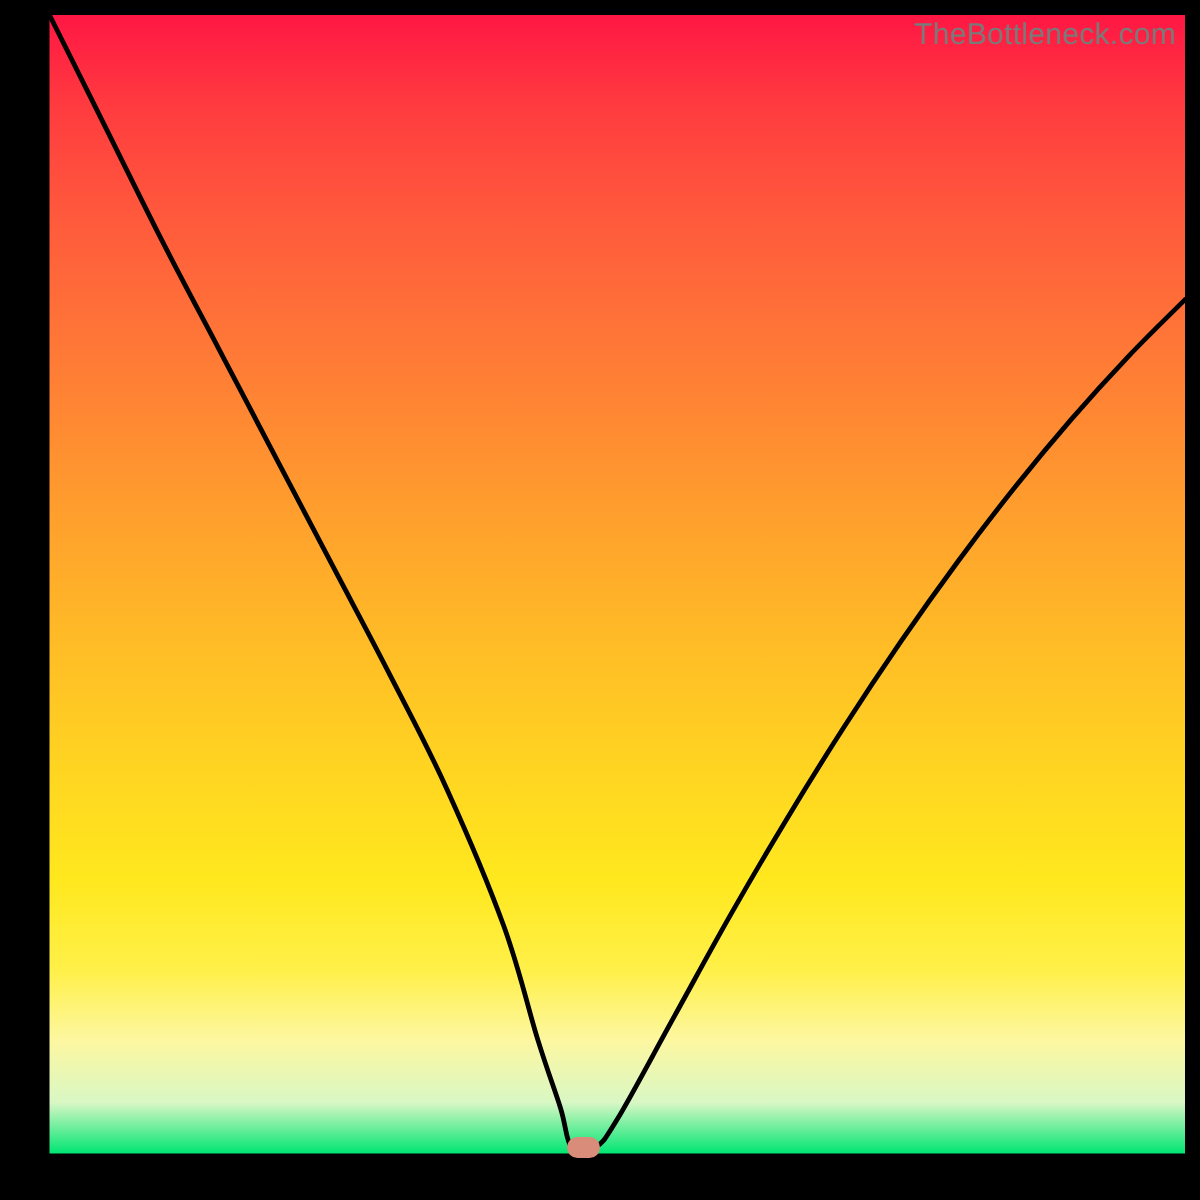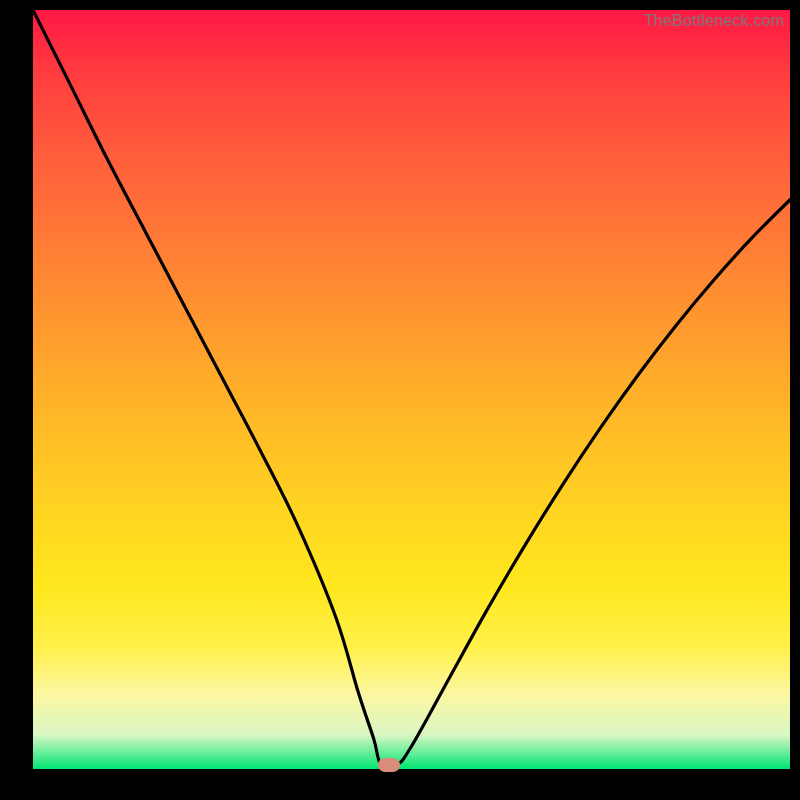--- a/index.html
+++ b/index.html
@@ -43,21 +43,21 @@
     border-radius: 8px;
     background: #d98c7a;
     transform: translate(-50%, -50%);
   }
 
   .watermark {
     position: absolute;
     top: 2px;
     right: 6px;
     color: #7a7a7a;
-    font-size: 16px;
+    font-size: 20px;
     font-weight: 500;
     letter-spacing: 0.2px;
     user-select: none;
   }
 
   svg.curve {
     position: absolute;
     left: 0; top: 0;
     width: 100%;
     height: 100%;

